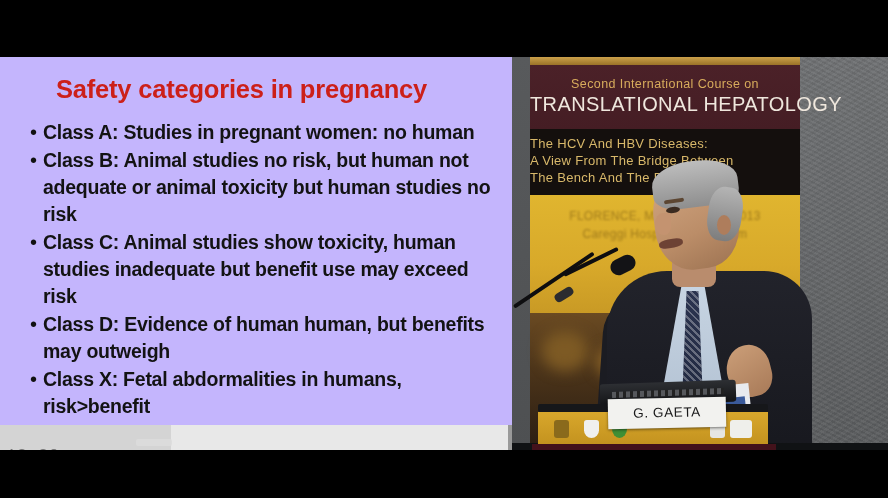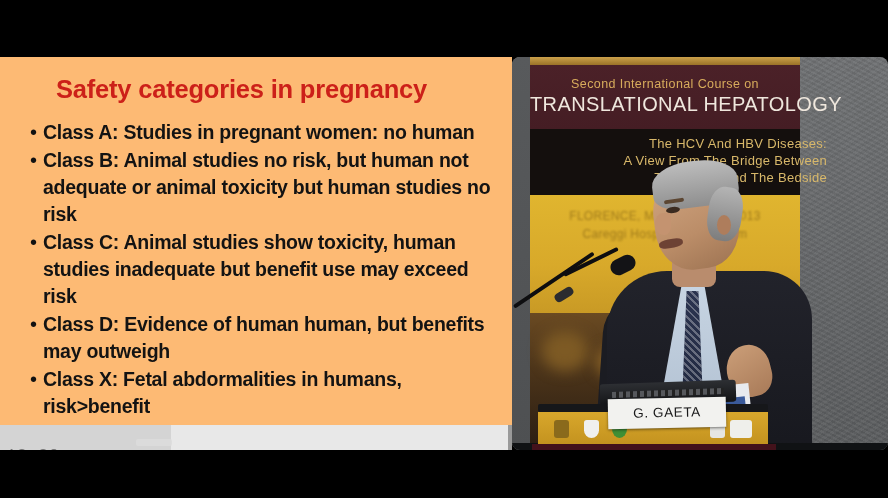--- a/index.html
+++ b/index.html
@@ -5,21 +5,21 @@
   html,body{margin:0;padding:0;background:#000;}
   body{width:888px;height:498px;overflow:hidden;font-family:"Liberation Sans",sans-serif;}
 
   .screen{position:relative;width:888px;height:498px;background:#000;overflow:hidden;}
 
   
   .bar-top{position:absolute;left:0;top:0;width:888px;height:57px;background:#000;}
   .bar-bottom{position:absolute;left:0;top:450px;width:888px;height:48px;background:#000;}
 
   
-  .slide{position:absolute;left:0;top:57px;width:512px;height:368px;background:#fdba74;}
+  .slide{position:absolute;left:0;top:57px;width:512px;height:368px;background:#c4b5fd;}
   .slide-title{
     position:absolute;left:56px;top:18px;width:420px;
     font-size:25.5px;font-weight:bold;color:#cc2019;letter-spacing:-0.2px;
     line-height:1.1;white-space:nowrap;
   }
   .bullets{position:absolute;left:24px;top:62px;width:478px;}
   .bullet{
     display:flex;align-items:flex-start;
     margin-bottom:1px;
   }
@@ -38,21 +38,21 @@
   .scrub-knob{position:absolute;left:136px;top:14px;width:36px;height:7px;
     background:#dcdcdc;border-radius:2px;opacity:.85;}
   .scrub-time{
     position:absolute;left:6px;top:21px;font-size:17px;color:#777;
     letter-spacing:.5px;line-height:20px;font-family:Liberation Mono, monospace;
   }
   .scrub-edge{position:absolute;right:0;top:0;width:4px;height:25px;background:#9a9a9a;}
 
   
   .video{position:absolute;left:512px;top:57px;width:376px;height:393px;
-    background:#2a2a2a;overflow:hidden;border-radius:8px;}
+    background:#2a2a2a;overflow:hidden;}
 
   
   .wall{position:absolute;left:0;top:0;width:376px;height:393px;
     background:
       repeating-linear-gradient(27deg, rgba(255,255,255,.035) 0 2px, rgba(0,0,0,.035) 2px 4px),
       repeating-linear-gradient(-31deg, rgba(255,255,255,.025) 0 3px, rgba(0,0,0,.03) 3px 6px),
       linear-gradient(180deg,#6f7173 0%,#67696b 45%,#5a5c5e 100%);
   }
   
   .wall-strip{position:absolute;left:0;top:0;width:18px;height:393px;
@@ -66,22 +66,22 @@
   .banner-maroon{position:absolute;left:18px;top:8px;width:270px;height:64px;
     background:linear-gradient(180deg,#4b2128 0%,#451d24 100%);}
   .ban-line1{position:absolute;left:0;top:12px;width:270px;text-align:center;
     font-size:12.5px;color:#d8ac5c;letter-spacing:.4px;white-space:nowrap;}
   .ban-line2{position:absolute;left:0;top:28px;width:270px;text-align:left;
     font-size:20px;color:#efe7dd;letter-spacing:.4px;white-space:nowrap;}
 
   
   .banner-black{position:absolute;left:18px;top:72px;width:270px;height:66px;
     background:#140f0d;}
-  .sub1,.sub2,.sub3{position:absolute;left:0;width:270px;text-align:right;
-    font-size:13px;color:#d8b86a;letter-spacing:.3px;white-space:nowrap;padding-left:27px;}
+  .sub1,.sub2,.sub3{position:absolute;left:0;width:270px;text-align:left;
+    font-size:13px;color:#d8b86a;letter-spacing:.3px;white-space:nowrap;}
   .sub1{top:7px;}
   .sub2{top:24px;}
   .sub3{top:41px;}
 
   
   .banner-yellow{position:absolute;left:18px;top:138px;width:270px;height:118px;
     background:linear-gradient(180deg,#e0b52f 0%,#d8a92a 60%,#c99a25 100%);}
   .yl1,.yl2{position:absolute;left:0;width:270px;text-align:center;
     font-size:12px;color:#8d6a15;letter-spacing:.3px;white-space:nowrap;
     filter:blur(1.1px);opacity:.75;}

